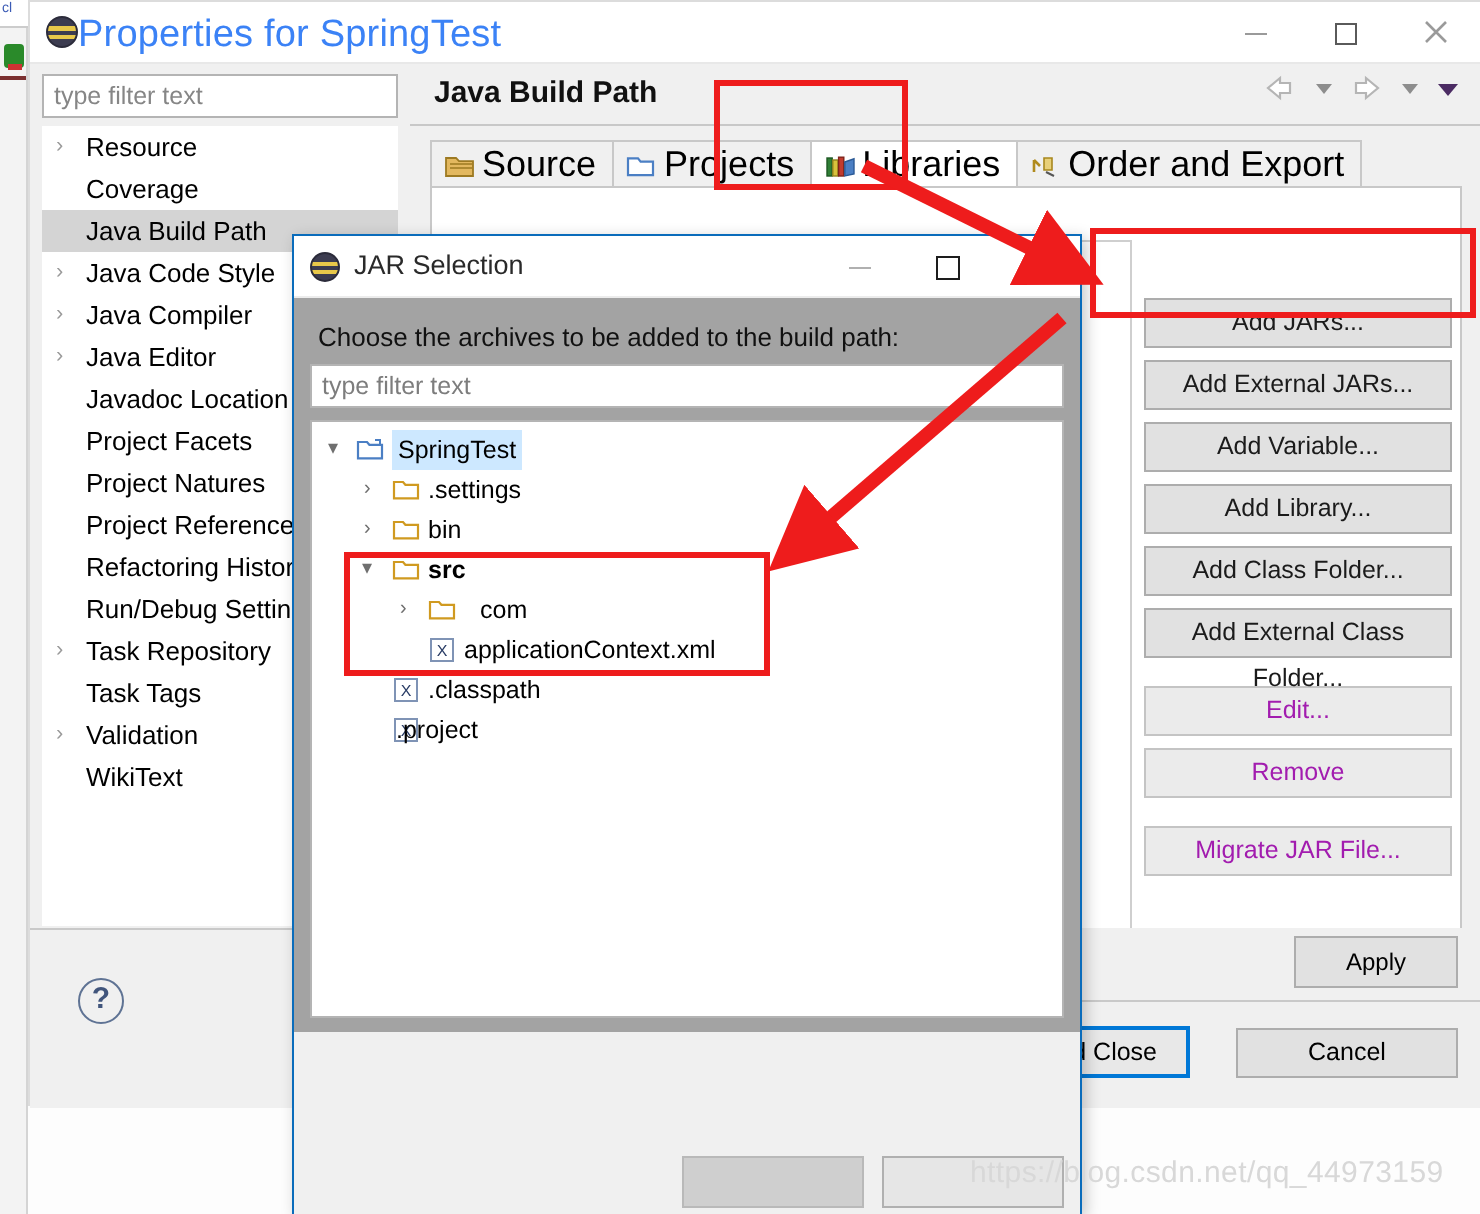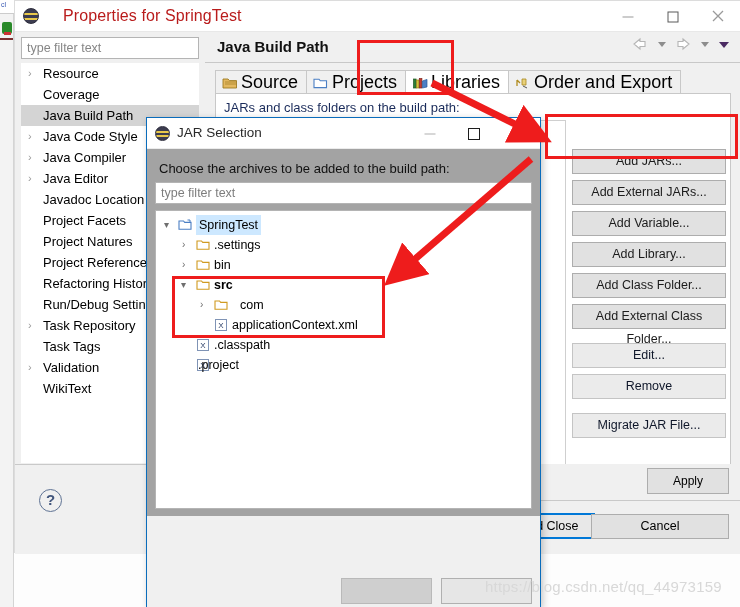--- a/index.html
+++ b/index.html
@@ -34,21 +34,21 @@
     position: absolute; left: 0; top: 0; width: 726px; height: 31px;
     background: #ffffff; border-bottom: 1px solid #e8e8e8;
   }
   .props-title .eclipse-ico {
     position: absolute; left: 8px; top: 7px; width: 16px; height: 16px;
     border-radius: 50%;
     background: linear-gradient(180deg,#3c3c50 0%,#3c3c50 30%, #e8c84a 30%, #e8c84a 46%, #3c3c50 46%, #3c3c50 62%, #e8c84a 62%, #e8c84a 76%, #3c3c50 76%);
     border: 1px solid #2b2b3a;
   }
   .props-title .ttl {
-    position: absolute; left: 48px; top: 6px; font-size: 16px; color: #b91c1c;
+    position: absolute; left: 24px; top: 6px; font-size: 19px; color: #3b82f6;
     letter-spacing: .1px;
   }
   .win-btn { position: absolute; top: 0; width: 45px; height: 31px; cursor: default; }
   .win-btn .gl { position:absolute; left:50%; top:50%; transform: translate(-50%,-50%); color:#8b8b8b; font-size: 13px; line-height:1;}
   .win-min { right: 91px; }
   .win-min .gl { width:11px; height:1px; background:#9a9a9a; }
   .win-max { right: 46px; }
   .win-max .gl { width:11px; height:11px; border:1.4px solid #5a5a5a; background:transparent; }
   .win-close { right: 1px; }
 
@@ -102,28 +102,28 @@
   .cp-label { position: absolute; left: 8px; top: 6px; font-size: 13px; color: #1a2b5a; }
   .cp-list { position:absolute; left: 6px; top: 26px; width: 344px; height: 386px; background: #fff; border: 1px solid #cfcfcf;}
   .btn-col { position: absolute; left: 356px; top: 26px; width: 154px; margin-top: 29px; }
 
   .ebtn {
     display: block; width: 154px; height: 25px; margin-bottom: 6px;
     background: #e1e1e1; border: 1px solid #adadad;
     font-size: 12.5px; text-align: center; line-height: 23px; color: #1b1b1b;
     font-family: "Liberation Sans", sans-serif;
   }
-  .ebtn.disabled { color: #0f172a; border-color: #c4c4c4; background: #ebebeb; }
+  .ebtn.disabled { color: #a21caf; border-color: #c4c4c4; background: #ebebeb; }
   .ebtn.gap { margin-top: 14px; }
 
   .props-bottombar { position: absolute; left: 190px; top: 463px; width: 536px; height: 90px; background: #f0f0f0; }
   .bb-sep { position:absolute; left: 0; top: 36px; width: 536px; height: 1px; background: #c9c9c9;}
   .btn-apply { position: absolute; right: 12px; top: 4px; width: 82px; height: 26px; background:#e1e1e1; border:1px solid #adadad; text-align:center; line-height:24px; font-size:12px;}
   .btn-applyclose { position: absolute; right: 146px; top: 49px; width: 124px; height: 26px; background:#e8e8e8; border:2px solid #0078d7; text-align:center; line-height:22px; font-size:12.5px; overflow:hidden;}
-  .btn-cancel { position: absolute; right: 12px; top: 50px; width: 138px; height: 25px; background:#e1e1e1; border:1px solid #adadad; text-align:center; line-height:23px; font-size:12.5px;}
+  .btn-cancel { position: absolute; right: 12px; top: 50px; width: 111px; height: 25px; background:#e1e1e1; border:1px solid #adadad; text-align:center; line-height:23px; font-size:12.5px;}
 
   
   .jar-dlg {
     position: absolute; left: 146px; top: 117px; width: 395px; height: 490px;
     background: #a3a3a3; border: 1px solid #0a6cbb;
     box-shadow: 2px 2px 7px rgba(0,0,0,.22);
   }
   .jd-title { position: absolute; left:0; top:0; width:393px; height:31px; background:#fff; border-bottom:1px solid #ececec;}
   .jd-title .eclipse-ico2 {
     position:absolute; left:8px; top:8px; width:15px; height:15px; border-radius:50%;
@@ -276,21 +276,20 @@
             <svg width="16" height="14" viewBox="0 0 16 14">
                 <path d="M2 10 L2 4 M2 4 L5 7" stroke="#b08b1e" stroke-width="1.3" fill="none"></path>
                 <path d="M7 3 L11 3 L11 9 L7 9 Z" fill="#e8d07a" stroke="#a8881e" stroke-width=".8"></path>
                 <path d="M8 10 L12 12" stroke="#555" stroke-width="1"></path>
               </svg>
           </span><span>Order and Export</span>
         </div>
       </div>
 
       <div class="content-panel">
-        <div class="cp-label">JARs and class folders on the build path:</div>
         <div class="cp-list"></div>
         <div class="btn-col">
           <div class="ebtn">Add JARs...</div>
           <div class="ebtn">Add External JARs...</div>
           <div class="ebtn">Add Variable...</div>
           <div class="ebtn">Add Library...</div>
           <div class="ebtn">Add Class Folder...</div>
           <div class="ebtn">Add External Class Folder...</div>
           <div class="ebtn disabled gap">Edit...</div>
           <div class="ebtn disabled">Remove</div>

